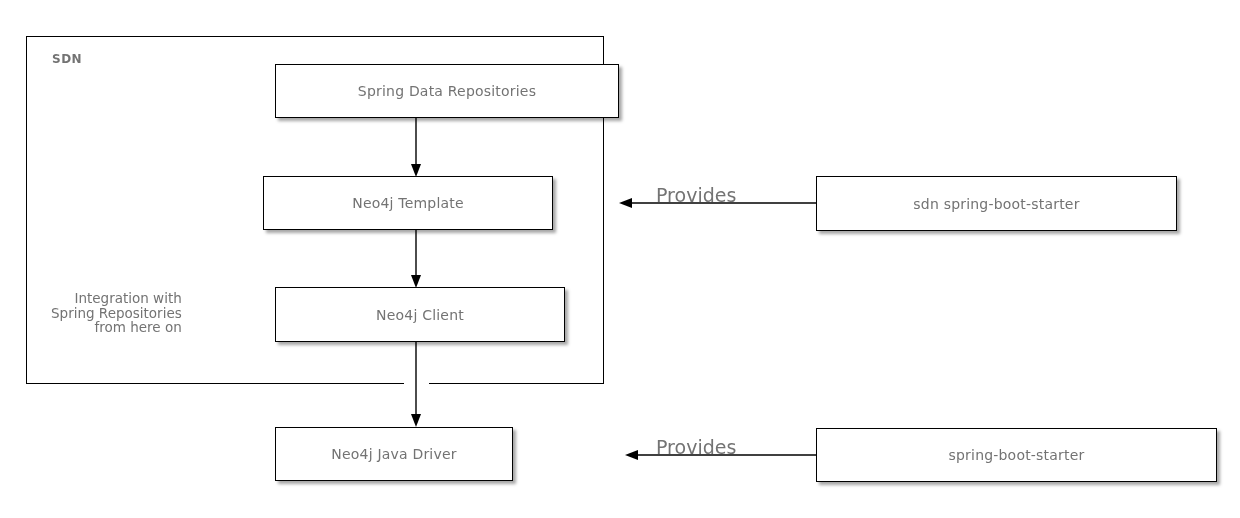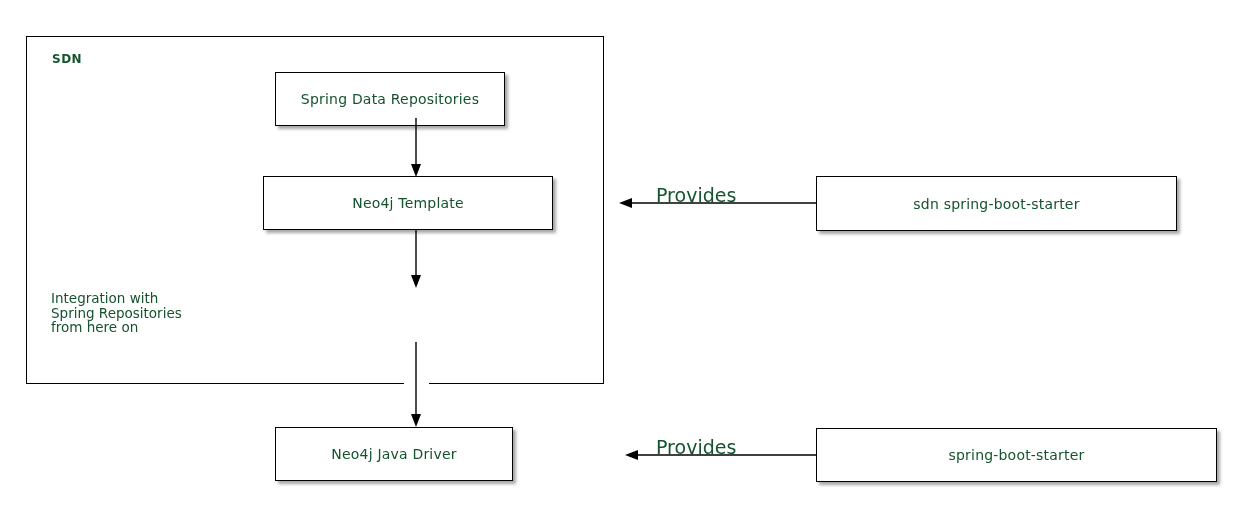--- a/index.html
+++ b/index.html
@@ -1,21 +1,21 @@
 <!DOCTYPE html>
 <html><head>
 <meta charset="utf-8">
 <style>
   html,body{margin:0;padding:0;background:#ffffff;}
   .canvas{
     position:relative;
     width:1240px;height:518px;
     background:#ffffff;
     font-family:"DejaVu Sans","Liberation Sans",sans-serif;
-    color:#14532d;
+    color:#737373;
     overflow:hidden;
   }
   
   .sdn-container{
     position:absolute;
     left:26px;top:36px;width:578px;height:348px;
     border:1.5px solid #000;
     background:transparent;
     z-index:1;
     box-sizing:border-box;
@@ -40,33 +40,34 @@
     background:#ffffff;
     border:1.5px solid #000;
     box-shadow:3px 3px 3px rgba(0,0,0,0.35);
     display:flex;align-items:center;justify-content:center;
     font-size:14px;
     letter-spacing:0.2px;
     z-index:3;
     box-sizing:border-box;
     text-align:center;
   }
-  .node-a{left:275px;top:72px;width:230px;height:54px;}
+  .node-a{left:275px;top:64px;width:344px;height:54px;}
   .node-b{left:263px;top:176px;width:290px;height:54px;}
   .node-c{left:275px;top:287px;width:290px;height:55px;}
   .node-d{left:275px;top:427px;width:238px;height:54px;}
   .node-e{left:816px;top:176px;width:361px;height:55px;}
   .node-f{left:816px;top:428px;width:401px;height:54px;text-align:right;}
   
   .note{
     position:absolute;
     left:51px;top:291px;
     font-size:13.5px;
     line-height:14.5px;
     z-index:2;
+    text-align:right;
   }
   .note span{display:block;}
   .edge-label{
     position:absolute;
     font-size:19px;
     z-index:4;
   }
   .edge-label-top{left:656px;top:184px;}
   .edge-label-bottom{left:656px;top:436px;}
   
@@ -83,20 +84,23 @@
 
   <div class="sdn-container"></div>
   <div class="sdn-label">SDN</div>
   <div class="border-gap"></div>
 
   <div class="node node-a">
     <span>Spring Data Repositories</span>
   </div>
   <div class="node node-b">
     <span>Neo4j Template</span>
+  </div>
+  <div class="node node-c">
+    <span>Neo4j Client</span>
   </div>
   <div class="node node-d">
     <span>Neo4j Java Driver</span>
   </div>
   <div class="node node-e">
     <span>sdn spring-boot-starter</span>
   </div>
   <div class="node node-f">
     <span>spring-boot-starter</span>
   </div>

